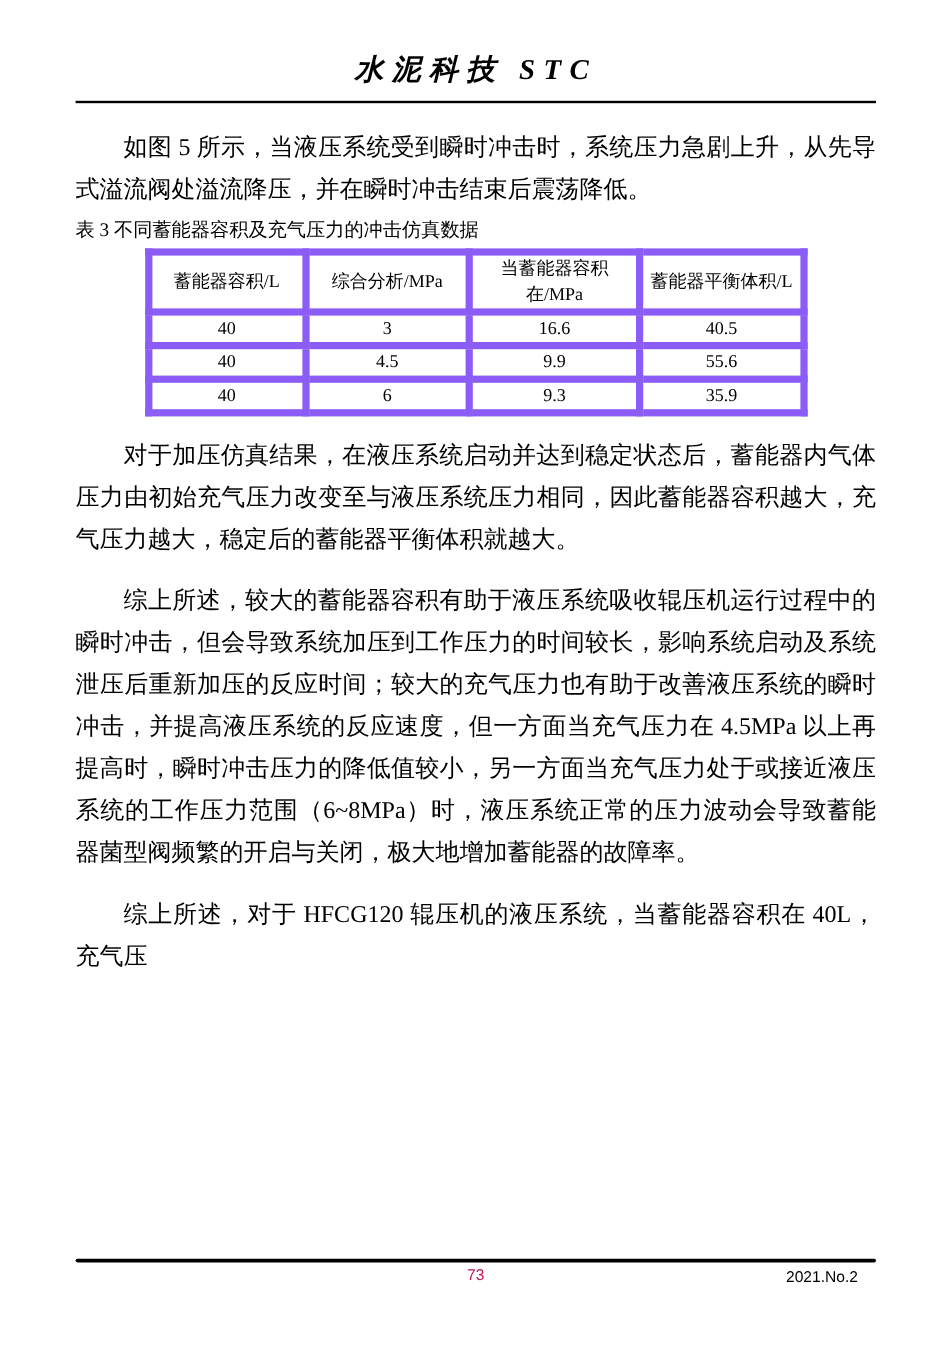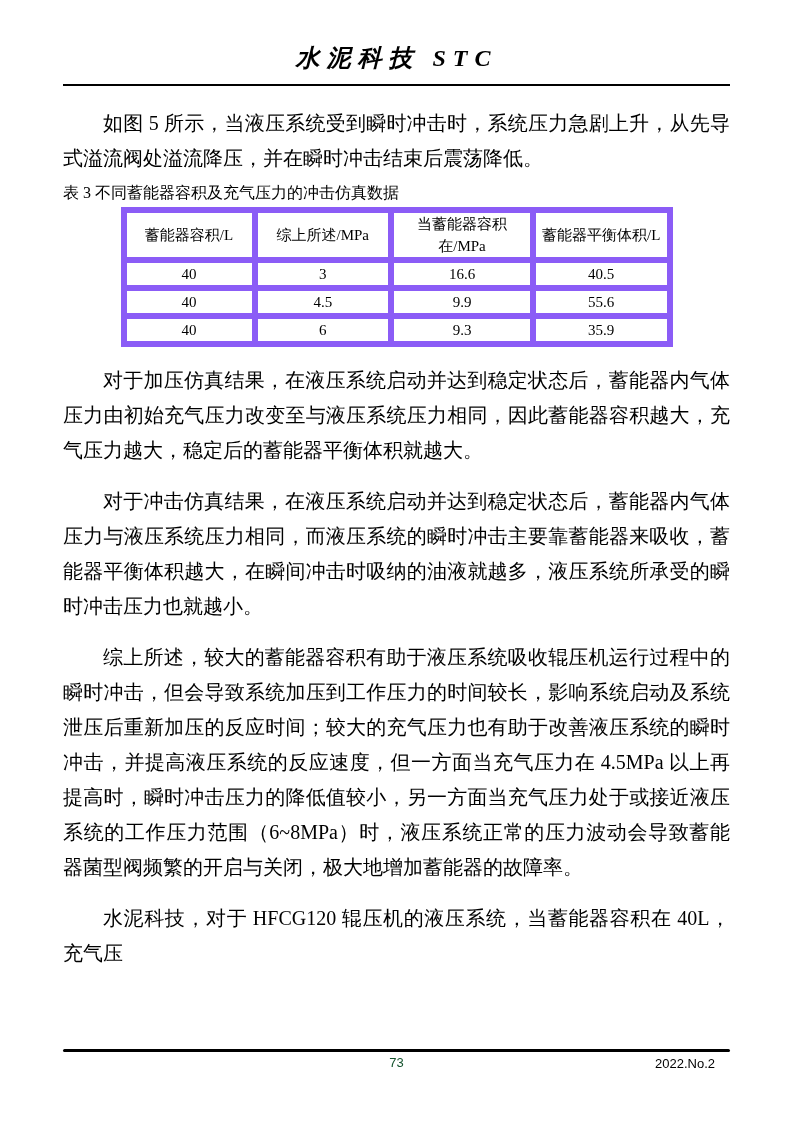--- a/index.html
+++ b/index.html
@@ -91,21 +91,21 @@
     border-radius: 2px;
   }
   .page-number {
     position: absolute;
     top: 1055px;
     left: 0;
     width: 100%;
     text-align: center;
     font-family: "Liberation Sans", sans-serif;
     font-size: 13px;
-    color: #14532d;
+    color: #be185d;
   }
   .issue-label {
     position: absolute;
     top: 1056px;
     right: 78px;
     font-family: "Liberation Sans", sans-serif;
     font-size: 13px;
     color: #000;
   }
 </style>
@@ -126,21 +126,21 @@
     <table class="data-table">
       <colgroup>
         <col class="c1">
           <col class="c2">
           <col class="c3">
           <col class="c4">
       </colgroup>
       <thead>
         <tr>
           <th>蓄能器容积/L</th>
-          <th>综上所述/MPa</th>
+          <th>综合分析/MPa</th>
           <th>当蓄能器容积在/MPa</th>
           <th>蓄能器平衡体积/L</th>
         </tr>
       </thead>
       <tbody>
         <tr>
           <td>40</td>
           <td>3</td>
           <td>16.6</td>
           <td>40.5</td>
@@ -154,23 +154,22 @@
         <tr>
           <td>40</td>
           <td>6</td>
           <td>9.3</td>
           <td>35.9</td>
         </tr>
       </tbody>
     </table>
 
     <p class="para">对于加压仿真结果，在液压系统启动并达到稳定状态后，蓄能器内气体压力由初始充气压力改变至与液压系统压力相同，因此蓄能器容积越大，充气压力越大，稳定后的蓄能器平衡体积就越大。</p>
-    <p class="para">对于冲击仿真结果，在液压系统启动并达到稳定状态后，蓄能器内气体压力与液压系统压力相同，而液压系统的瞬时冲击主要靠蓄能器来吸收，蓄能器平衡体积越大，在瞬间冲击时吸纳的油液就越多，液压系统所承受的瞬时冲击压力也就越小。</p>
     <p class="para">综上所述，较大的蓄能器容积有助于液压系统吸收辊压机运行过程中的瞬时冲击，但会导致系统加压到工作压力的时间较长，影响系统启动及系统泄压后重新加压的反应时间；较大的充气压力也有助于改善液压系统的瞬时冲击，并提高液压系统的反应速度，但一方面当充气压力在 4.5MPa 以上再提高时，瞬时冲击压力的降低值较小，另一方面当充气压力处于或接近液压系统的工作压力范围（6~8MPa）时，液压系统正常的压力波动会导致蓄能器菌型阀频繁的开启与关闭，极大地增加蓄能器的故障率。</p>
-    <p class="para">水泥科技，对于 HFCG120 辊压机的液压系统，当蓄能器容积在 40L，充气压</p>
+    <p class="para">综上所述，对于 HFCG120 辊压机的液压系统，当蓄能器容积在 40L，充气压</p>
 
   </div>
 
   <div class="footer-rule"></div>
   <div class="page-number">73</div>
-  <div class="issue-label">2022.No.2</div>
+  <div class="issue-label">2021.No.2</div>
 
 </div>
 
 </body></html>

